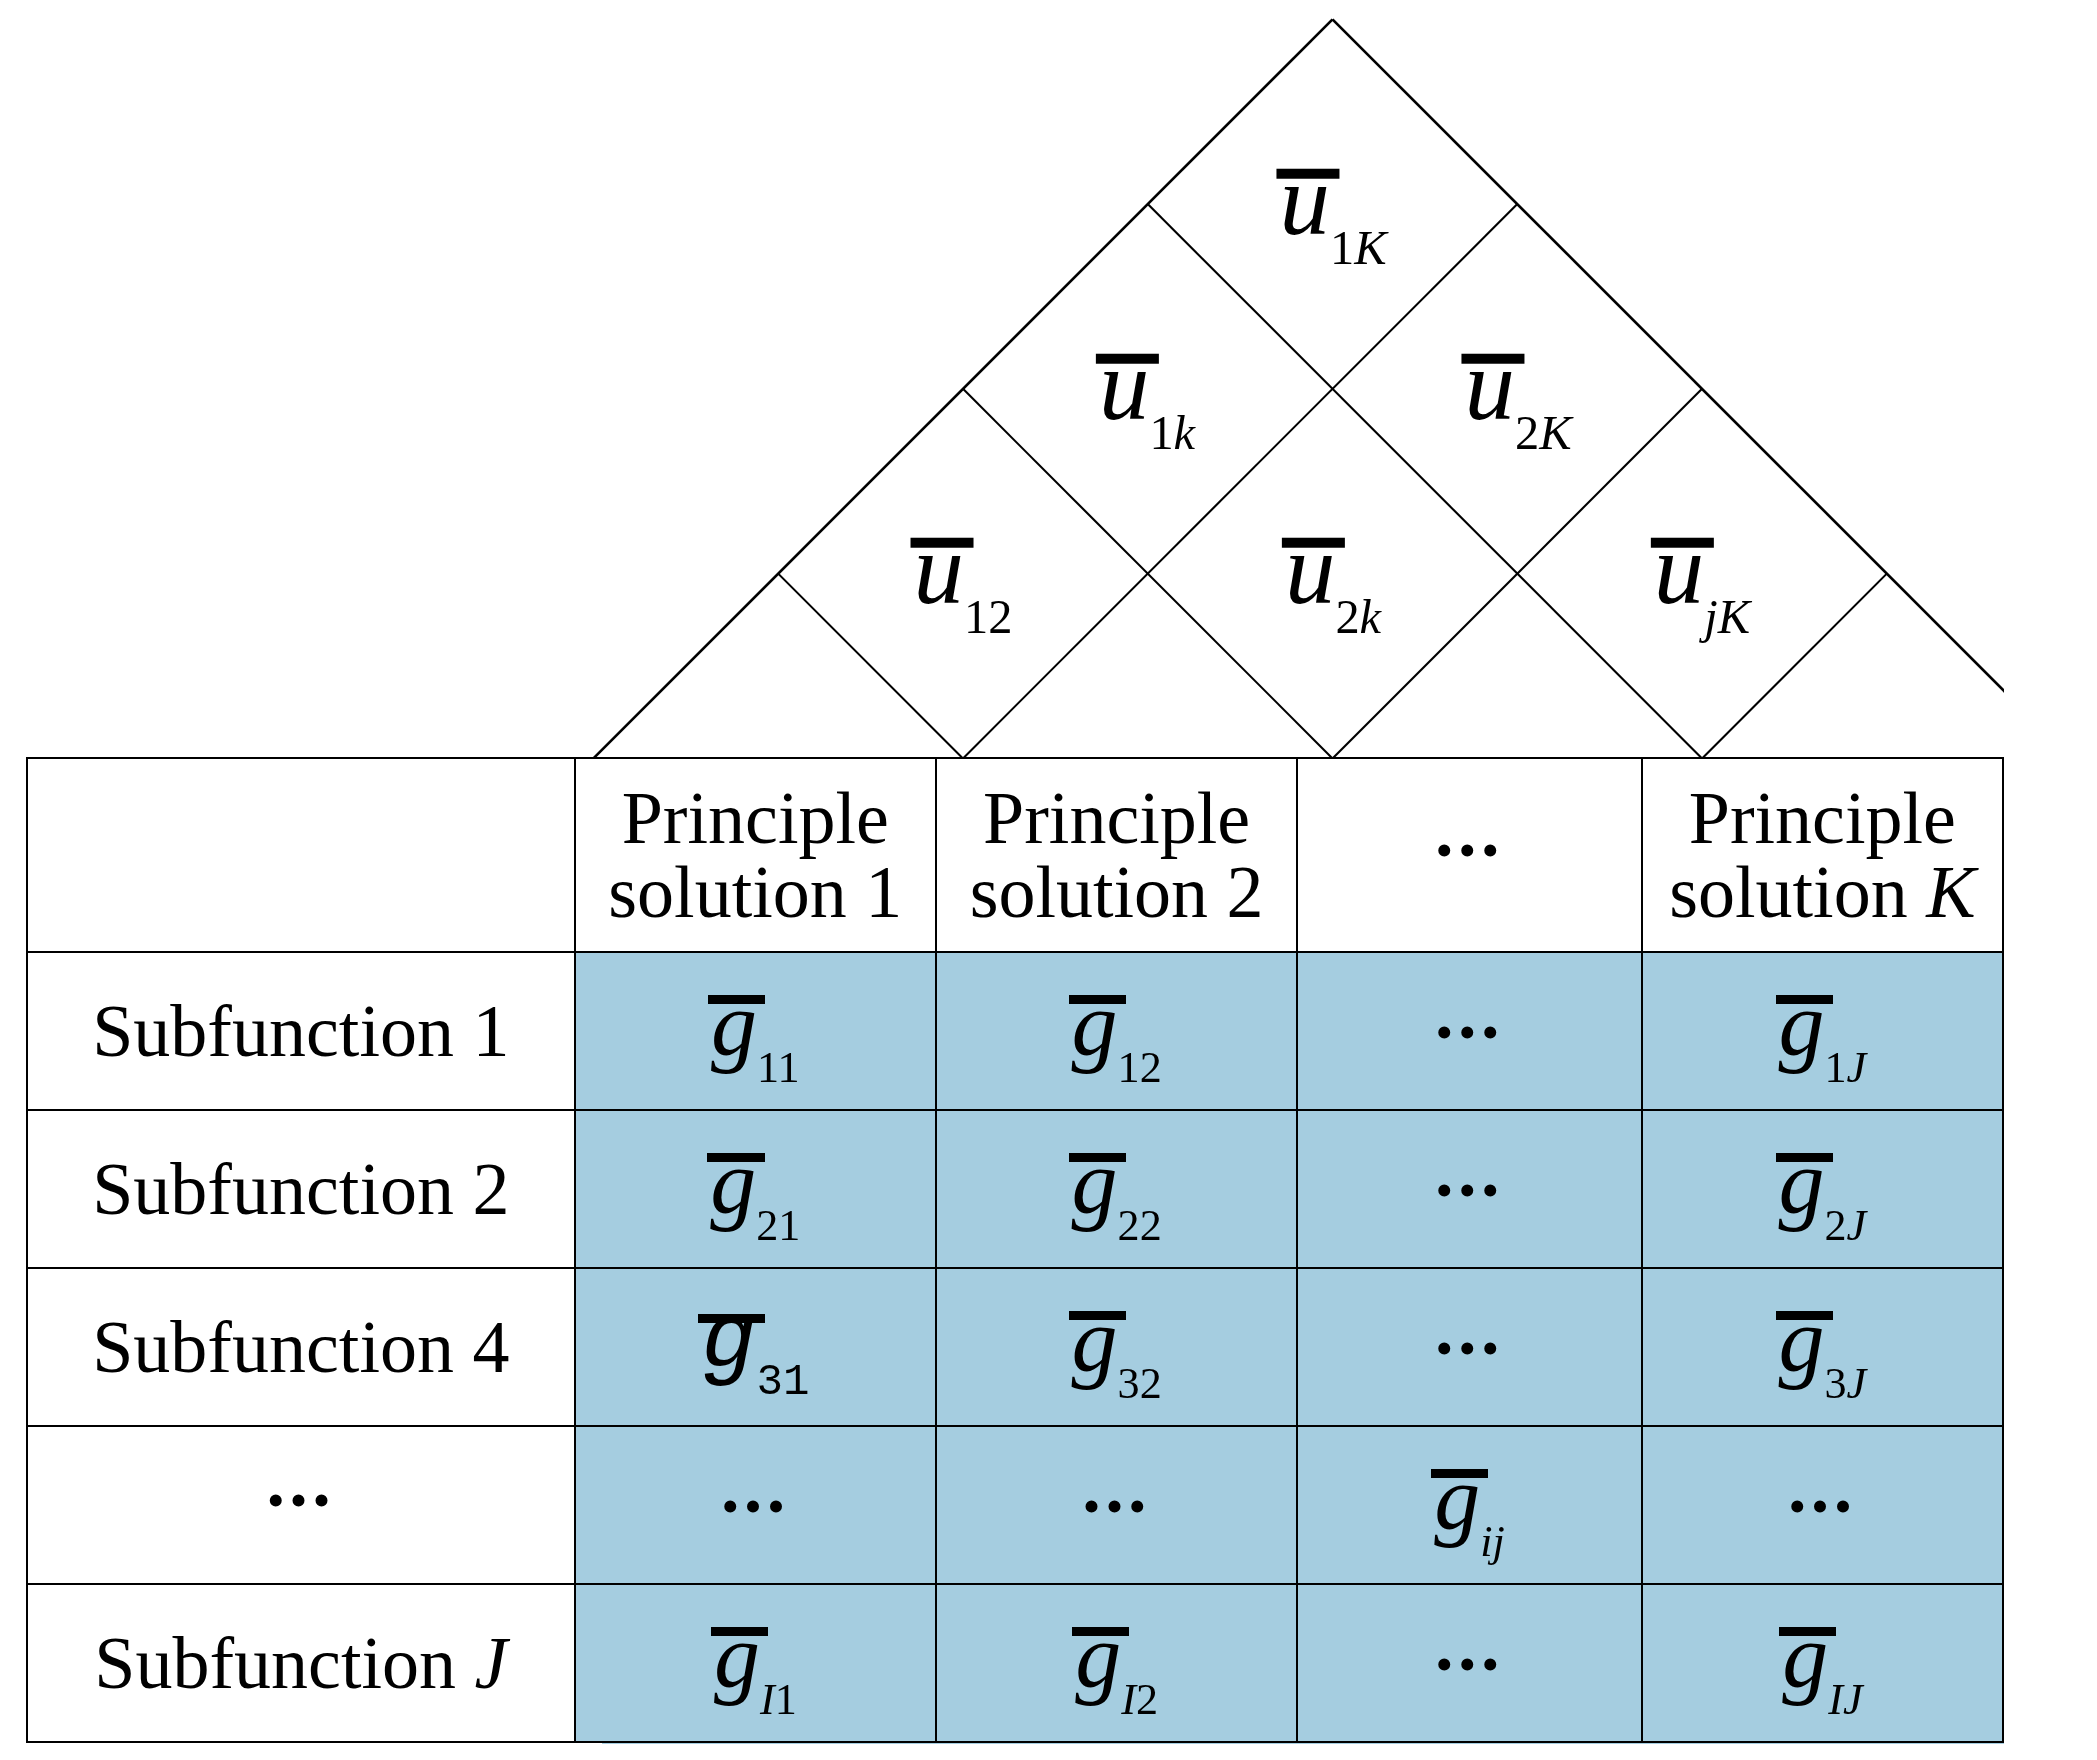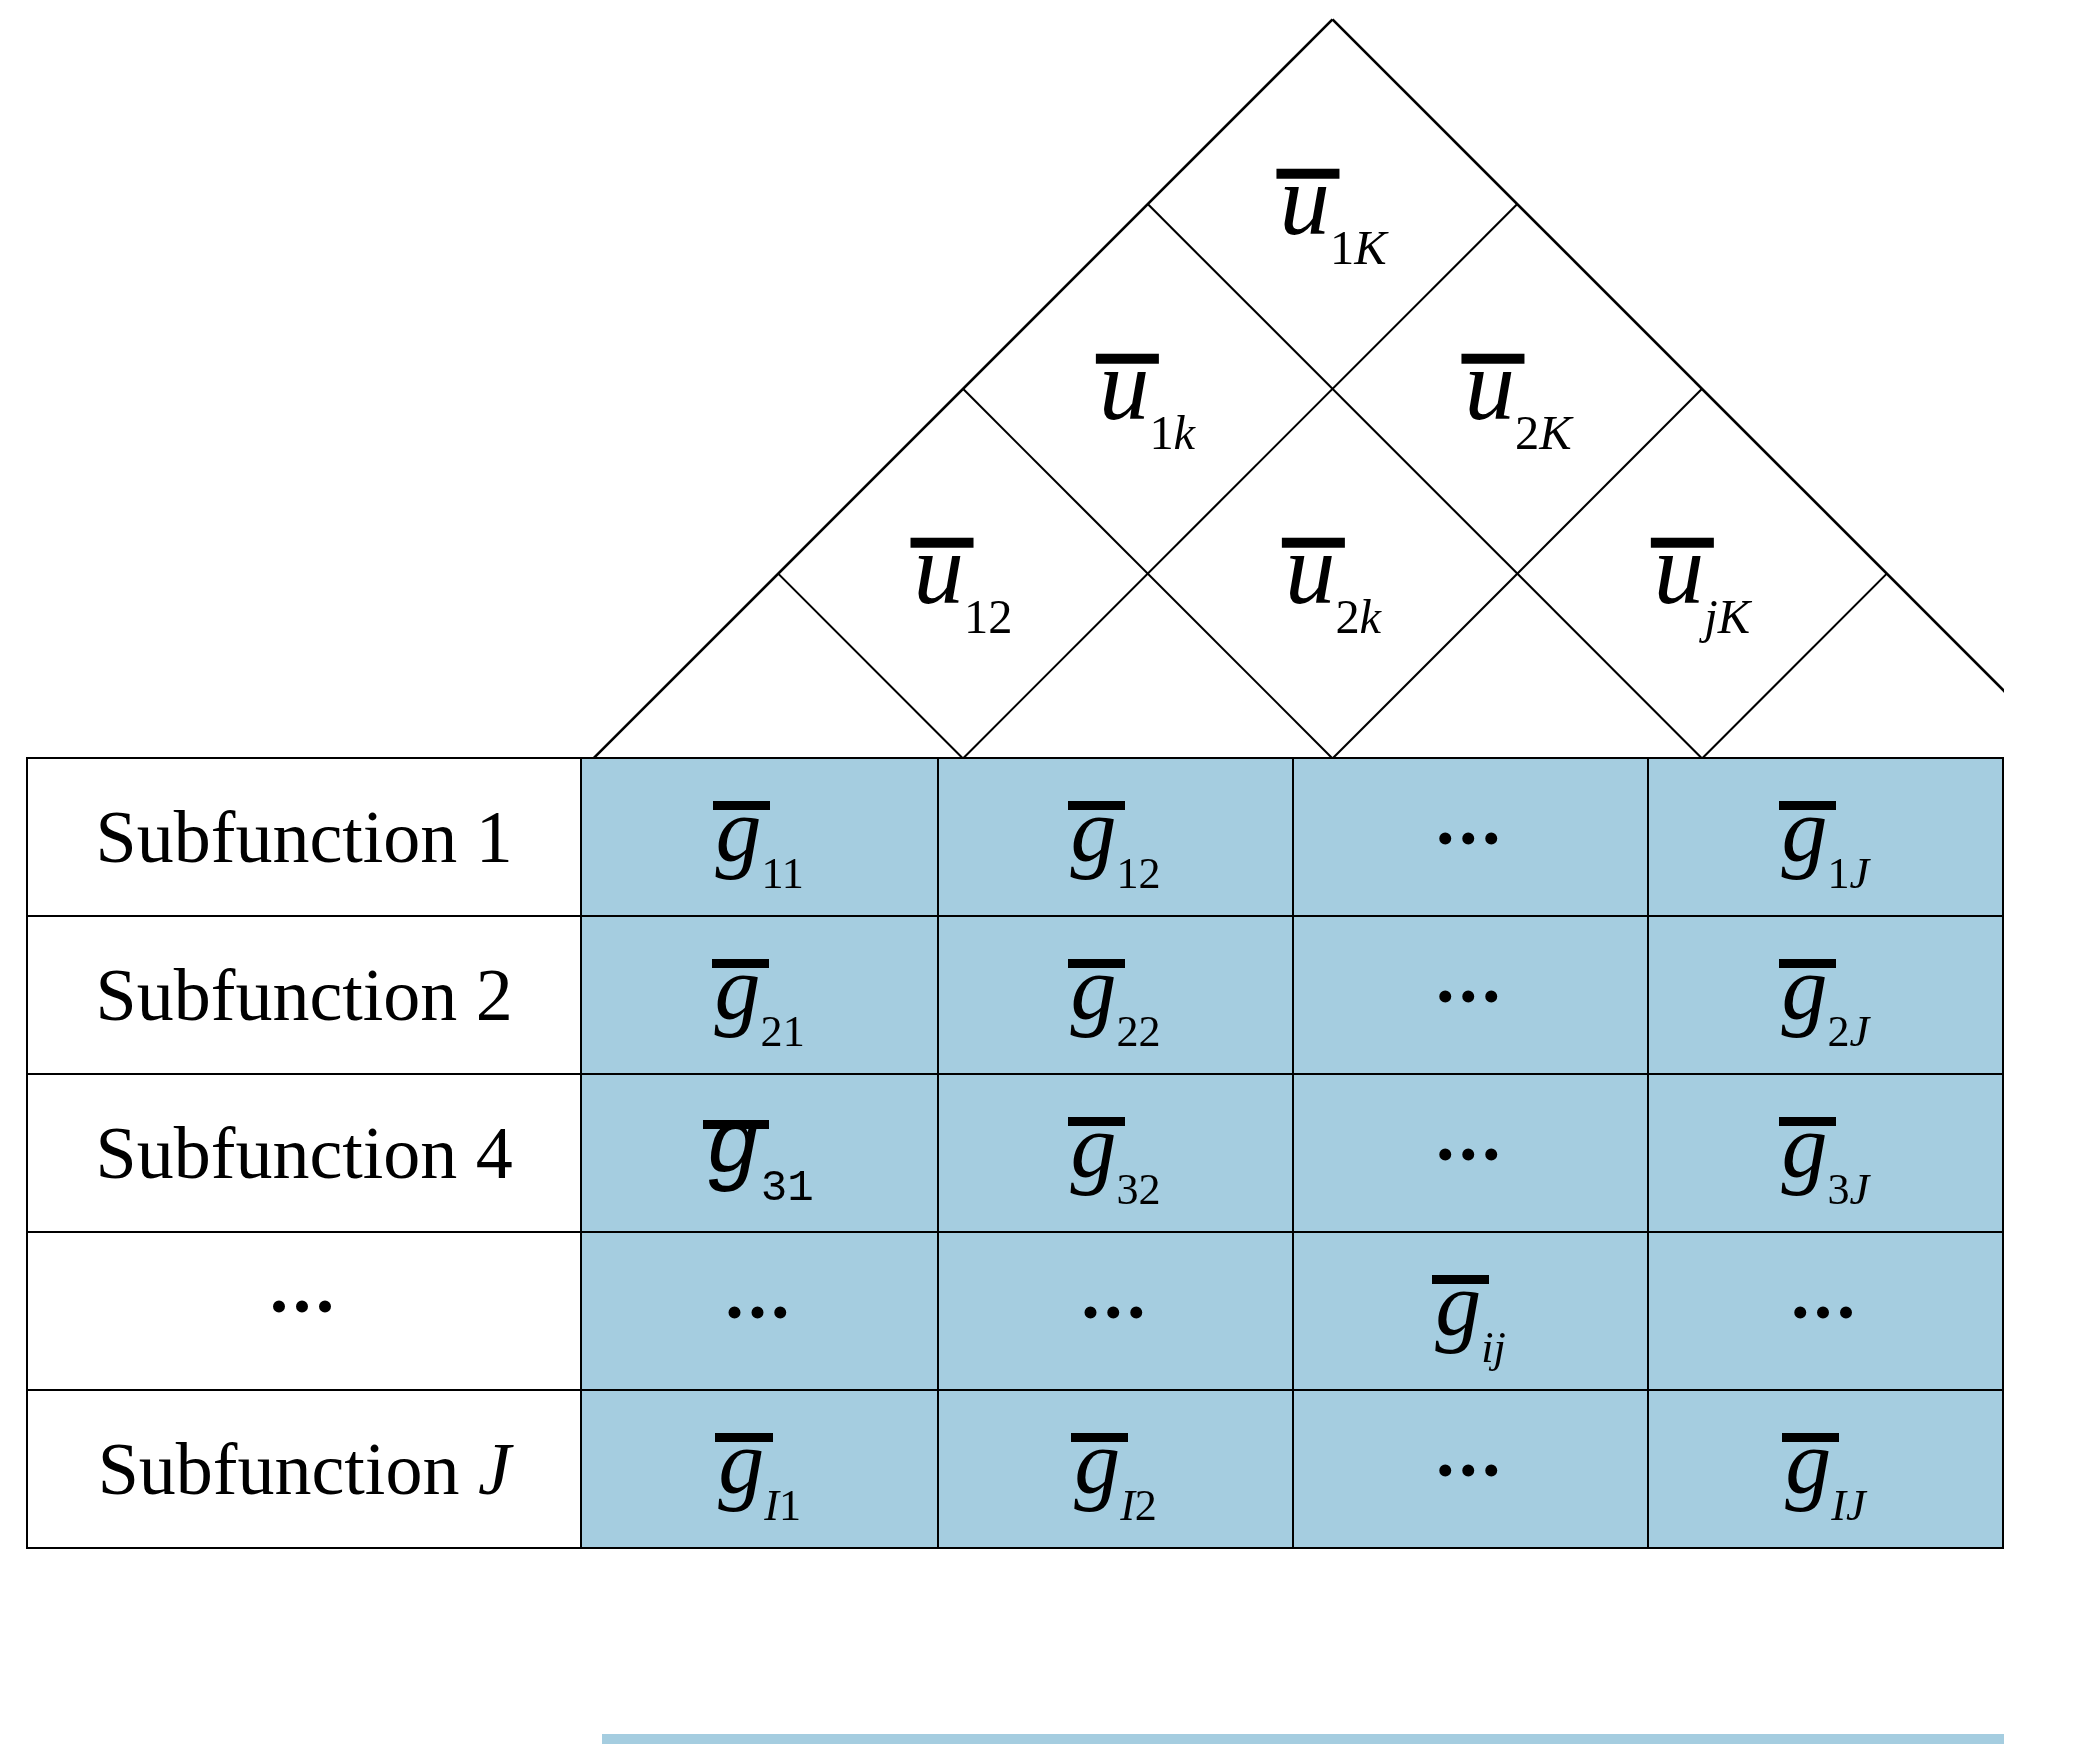--- a/index.html
+++ b/index.html
@@ -122,20 +122,27 @@
   <table class="hoq-table">
     <colgroup>
       <col style="width:565px">
         <col style="width:370px">
         <col style="width:370px">
         <col style="width:370px">
         <col style="width:370px">
     </colgroup>
 
     <tbody>
+        <tr class="hrow">
+      <td class="chead"><span></span></td>
+      <td class="chead"><span>Principle solution 1</span><span class="itl"></span></td>
+      <td class="chead"><span>Principle solution 2</span><span class="itl"></span></td>
+      <td class="chead"><span class="dots">...</span></td>
+      <td class="chead"><span>Principle solution </span><span class="itl">K</span></td>
+    </tr>
 
     <tr class="drow">
       <td class="rhead"><span>Subfunction 1</span><span class="itl"></span></td>
       <td class="cell blue" style="background-color: rgb(165, 205, 224);"><span class="gwrap"><span class="ov">g</span><sub class="msub"><span class="itl"></span><span class="rm">11</span><span class="itl"></span></sub></span></td>
       <td class="cell blue" style="background-color: rgb(165, 205, 224);"><span class="gwrap"><span class="ov">g</span><sub class="msub"><span class="itl"></span><span class="rm">12</span><span class="itl"></span></sub></span></td>
       <td class="cell blue" style="background-color: rgb(165, 205, 224);"><span class="dots">...</span></td>
       <td class="cell blue" style="background-color: rgb(165, 205, 224);"><span class="gwrap"><span class="ov">g</span><sub class="msub"><span class="itl"></span><span class="rm">1</span><span class="itl">J</span></sub></span></td>
     </tr>
 
     <tr class="drow">

